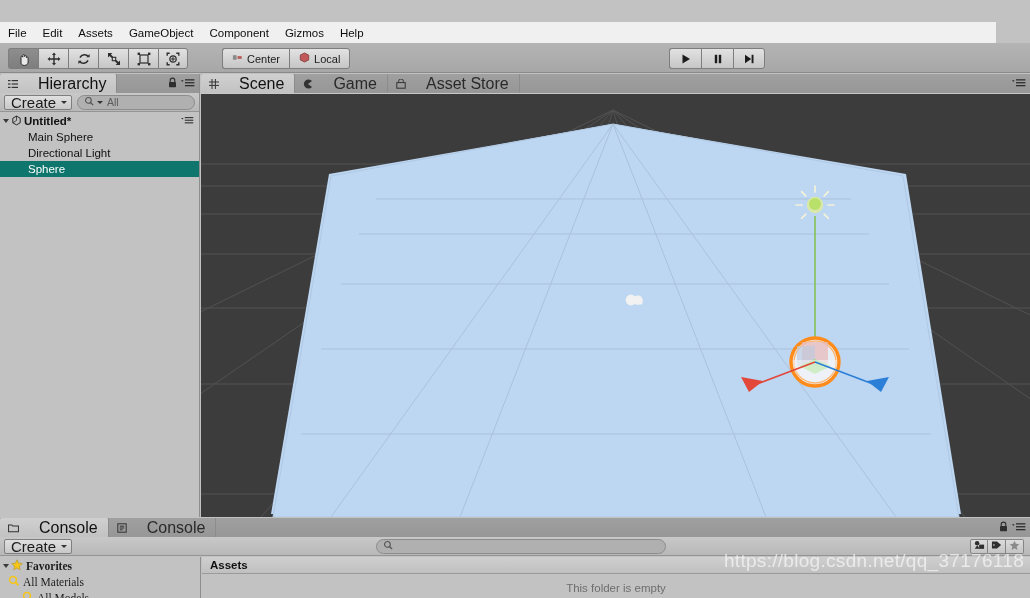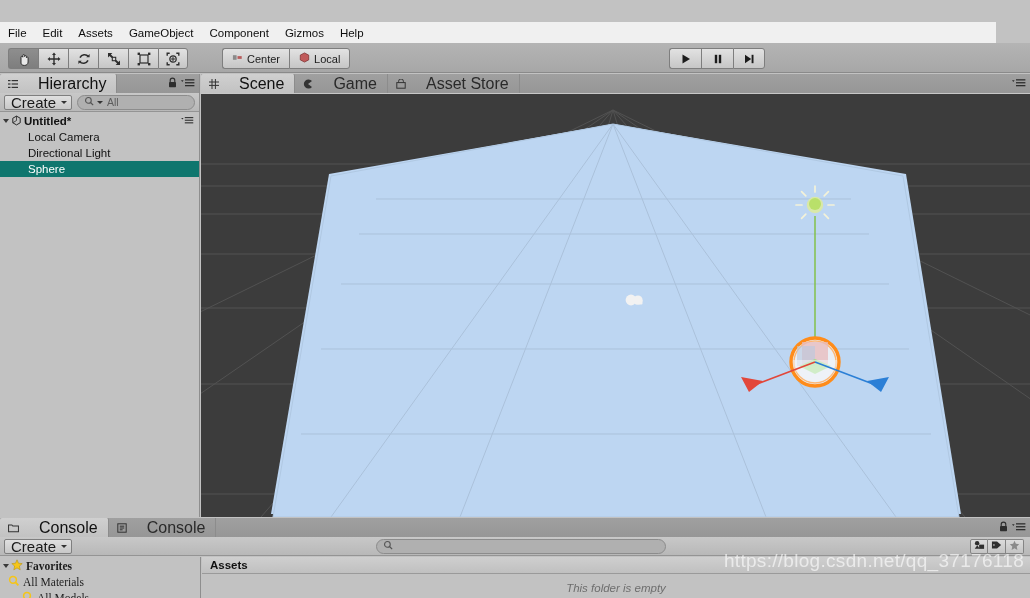--- a/index.html
+++ b/index.html
@@ -162,21 +162,21 @@
   .proj-right {
     position: absolute; left: 202px; top: 39px; width: 828px; height: 41px;
     background: #c2c2c2;
   }
   .assets-hd {
     height: 17px; background: linear-gradient(#cfcfcf, #c0c0c0);
     border-bottom: 1px solid #9a9a9a;
     display: flex; align-items: center; padding-left: 8px;
     font-size: 11.5px; font-weight: bold; color: #111;
   }
-  .empty-msg { text-align: center; margin-top: 8px; font-size: 11.5px; color: #6e6e6e; font-style: italic; }
+  .empty-msg { text-align: center; margin-top: 8px; font-size: 11.5px; color: #6e6e6e; }
   .fav-row { height: 16px; display: flex; align-items: center; padding-left: 4px; font-size: 11.5px; cursor: default; }
   .fav-row.hd { font-weight: bold; }
   .iconbtn {
     width: 18px; height: 15px; display: flex; align-items: center; justify-content: center;
     background: linear-gradient(#dcdcdc, #c4c4c4); border: 1px solid #858585;
     cursor: default;
   }
   .watermark {
     position: absolute; right: 6px; bottom: 26px;
     font-size: 19px; color: rgba(255,255,255,.62);
@@ -349,21 +349,21 @@
         <span style="margin-left:auto;margin-right:5px">
           <svg width="13" height="9" viewBox="0 0 14 10">
               <path d="M0 2.2 2.6 2.2 1.3 4z" fill="#2e2e2e"></path>
               <rect x="4" y="1.2" width="9.4" height="1.2" fill="#2e2e2e"></rect>
               <rect x="4" y="4.1" width="9.4" height="1.2" fill="#2e2e2e"></rect>
               <rect x="4" y="7" width="9.4" height="1.2" fill="#2e2e2e"></rect>
             </svg>
         </span>
       </div>
       <div class="hrow" style="padding-left:26px">
-        <span class="lbl">Local Camera</span>
+        <span class="lbl">Main Sphere</span>
       </div>
       <div class="hrow" style="padding-left:26px">
         <span class="lbl">Directional Light</span>
       </div>
       <div class="hrow sel" style="padding-left:26px">
         <span class="lbl">Sphere</span>
       </div>
     </div>
   </div>
 

